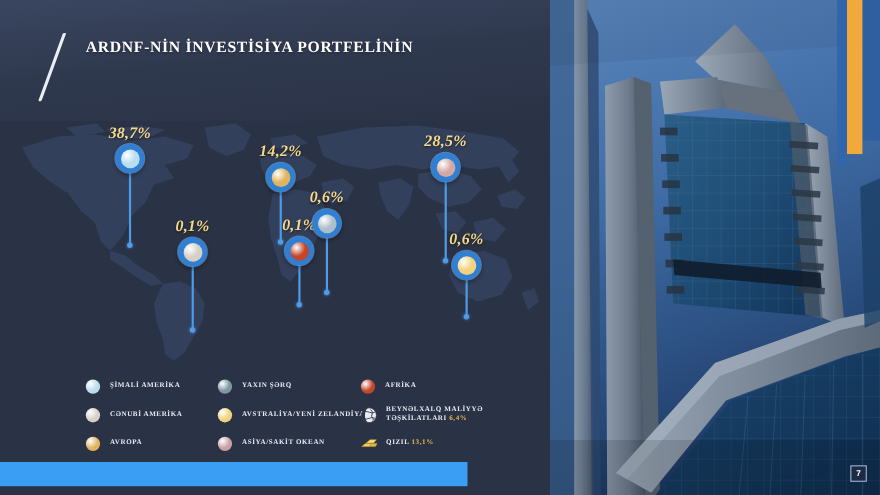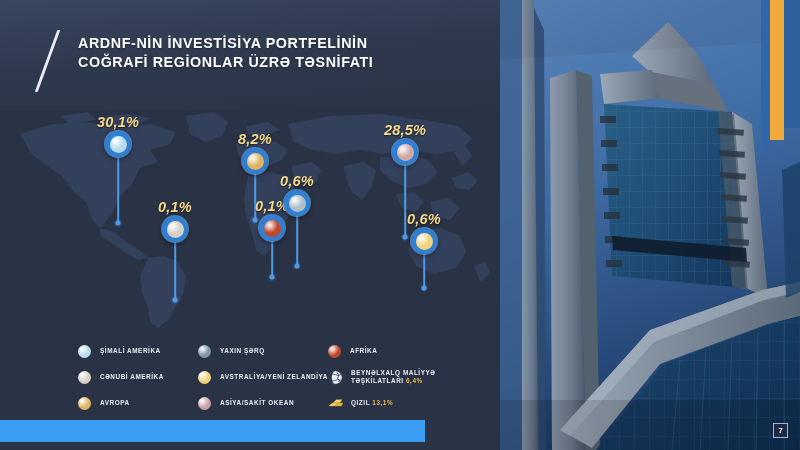--- a/index.html
+++ b/index.html
@@ -6,20 +6,21 @@
   html,body { width:800px; height:450px; overflow:hidden; background:#242c3d; }
   body { font-family:"Liberation Sans", sans-serif; position:relative; }
 
   #slide { position:absolute; inset:0; width:800px; height:450px; overflow:hidden; background:#262e40; }
 
   
   #left-panel{
     position:absolute; left:0; top:0; width:500px; height:450px;
     background:#2a3245;
     overflow:hidden;
+    font-family:Liberation Serif, serif;
   }
   
   #left-panel:before{
     content:""; position:absolute; left:0; top:0; width:500px; height:120px;
     background:linear-gradient(175deg,#3a4560 0%,#2f394e 45%,#2a3245 100%);
   }
 
   
   #title-block{
     position:absolute; left:78px; top:34px; width:380px; z-index:6;
@@ -124,21 +125,20 @@
 <body>
 
 <div id="slide">
 
   <div id="left-panel">
 
     <div id="title-slash"></div>
 
     <div id="title-block">
       <div class="tline">ARDNF-NİN İNVESTİSİYA PORTFELİNİN</div>
-      <div class="tline">COĞRAFİ REGİONLAR ÜZRƏ TƏSNİFATI</div>
     </div>
 
     <div id="map-wrap">
       <svg id="map-svg" viewBox="0 0 500 225" xmlns="http://www.w3.org/2000/svg">
         <rect x="0" y="0" width="500" height="225" fill="#2a3245"></rect>
         <g fill="#33405c">
 
           <path d="M20,24 L52,14 L86,12 L120,18 L150,14 L176,22 L170,34 L150,40 L158,52
                    L140,58 L132,74 L120,86 L112,104 L100,118 L92,110 L86,92 L74,82
                    L62,66 L44,54 L30,42 Z"></path>
@@ -177,37 +177,37 @@
           <path d="M412,124 L440,118 L460,126 L466,142 L456,158 L434,164 L416,156
                    L408,140 Z"></path>
 
           <path d="M474,156 L486,152 L490,164 L480,172 Z"></path>
         </g>
       </svg>
     </div>
 
     <div id="markers">
         <div class="marker" style="left: 105px; top: 131px; width: 26px;">
-          <div class="pct">30,1%</div>
+          <div class="pct">38,7%</div>
           <div class="pin-stem" style="height: 66px;"></div>
           <div class="pin-foot" style="left: 50%; top: 92px;"></div>
           <div class="bubble">
             <div class="dot" style="background: radial-gradient(circle at 33% 30%, rgb(255, 255, 255) 0%, rgb(185, 220, 239) 48%, rgb(185, 220, 239) 100%);"></div>
           </div>
         </div>
         <div class="marker" style="left: 162px; top: 216px; width: 26px;">
           <div class="pct">0,1%</div>
           <div class="pin-stem" style="height: 58px;"></div>
           <div class="pin-foot" style="left: 50%; top: 84px;"></div>
           <div class="bubble">
             <div class="dot" style="background: radial-gradient(circle at 33% 30%, rgb(255, 255, 255) 0%, rgb(214, 207, 198) 48%, rgb(214, 207, 198) 100%);"></div>
           </div>
         </div>
         <div class="marker" style="left: 242px; top: 148px; width: 26px;">
-          <div class="pct">8,2%</div>
+          <div class="pct">14,2%</div>
           <div class="pin-stem" style="height: 46px;"></div>
           <div class="pin-foot" style="left: 50%; top: 72px;"></div>
           <div class="bubble">
             <div class="dot" style="background: radial-gradient(circle at 33% 30%, rgb(255, 255, 255) 0%, rgb(224, 180, 94) 48%, rgb(224, 180, 94) 100%);"></div>
           </div>
         </div>
         <div class="marker" style="left: 259px; top: 215px; width: 26px;">
           <div class="pct">0,1%</div>
           <div class="pin-stem" style="height: 36px;"></div>
           <div class="pin-foot" style="left: 50%; top: 62px;"></div>

